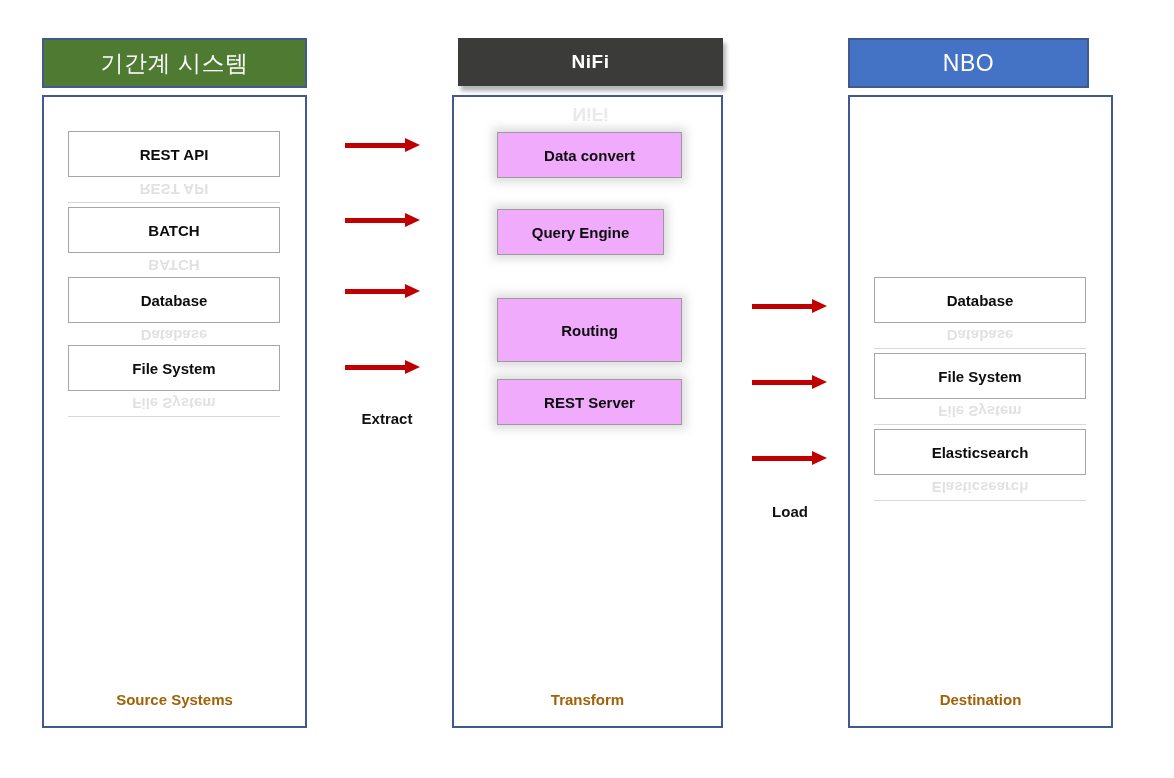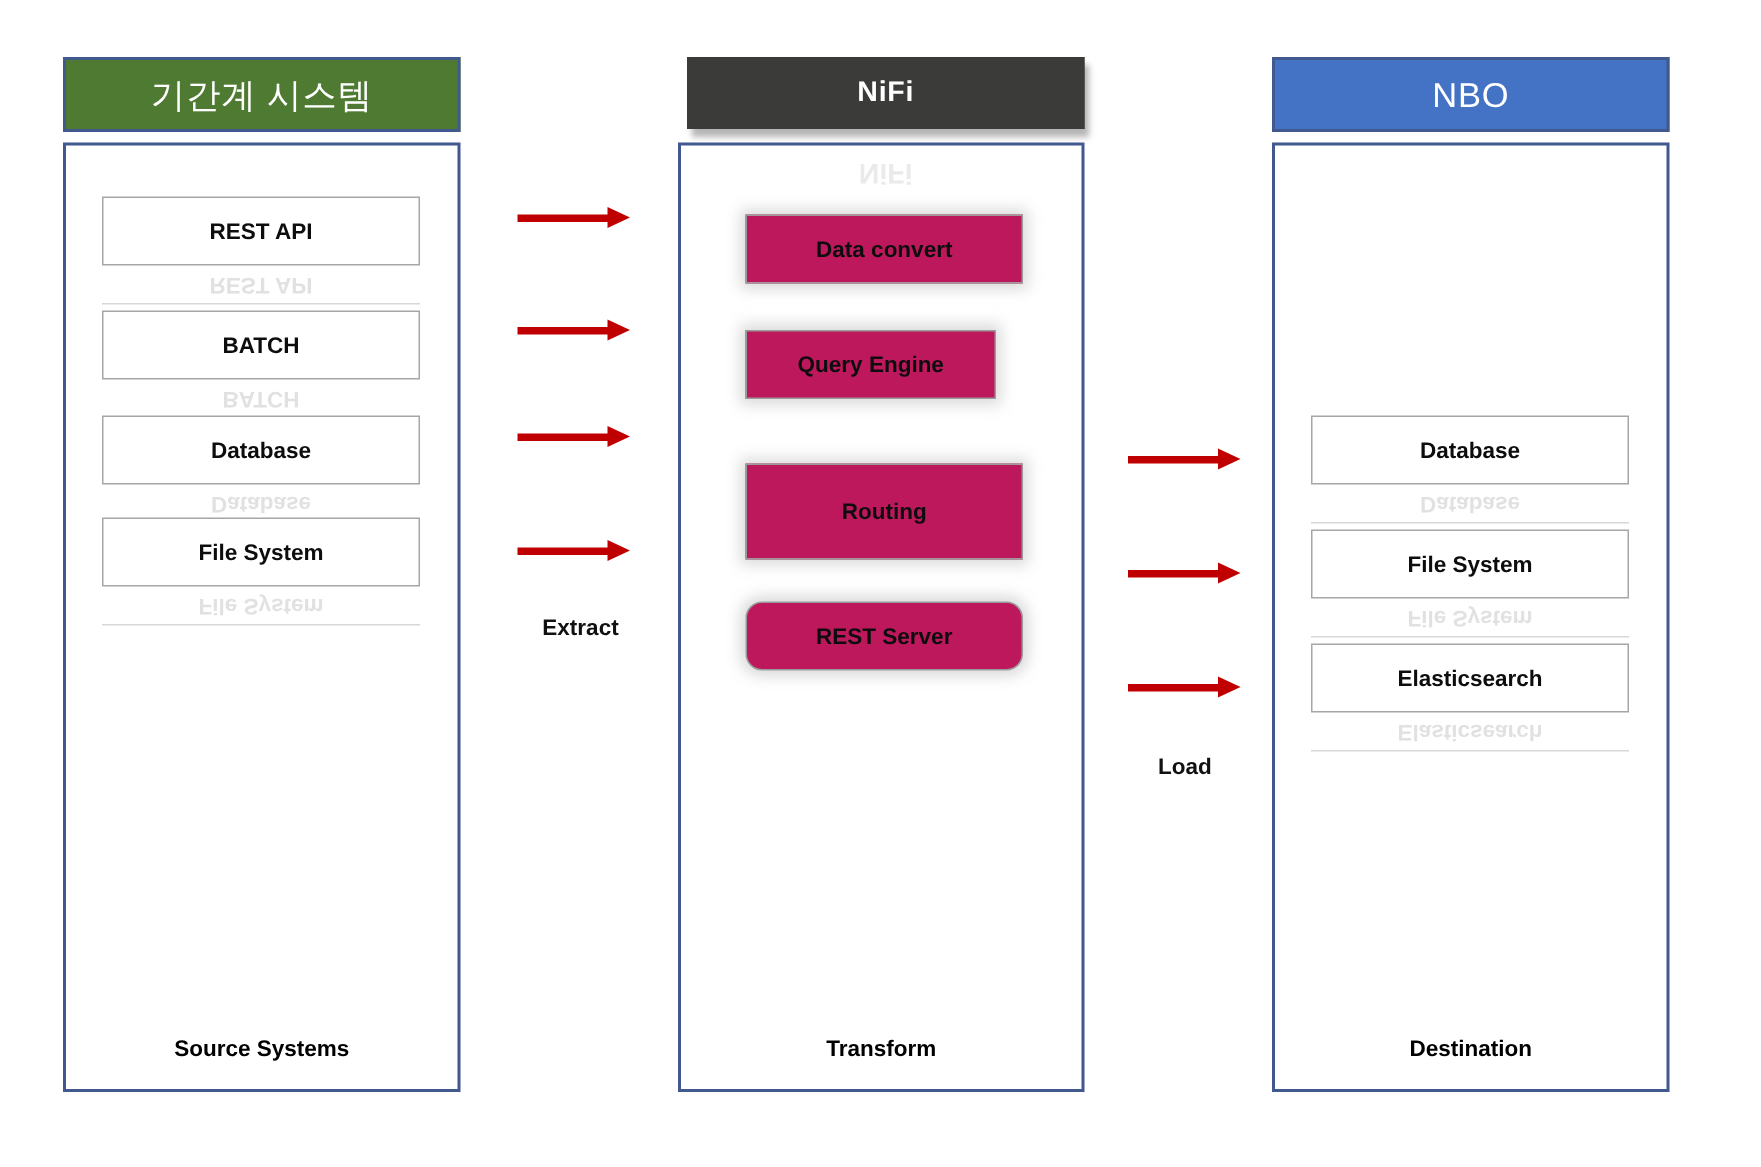--- a/index.html
+++ b/index.html
@@ -42,21 +42,21 @@
     box-sizing: border-box;
     border: 2px solid #41598f;
     background: #ffffff;
   }
 
   .col-footer-label {
     position: absolute;
     text-align: center;
     font-size: 15px;
     font-weight: bold;
-    color: #000000;
+    color: #a16207;
   }
 
   
   .header-ghost {
     position: absolute;
     text-align: center;
     font-weight: bold;
     color: rgba(130,130,130,0.17);
     font-size: 19px;
     transform: scaleY(-1);
@@ -72,24 +72,23 @@
     justify-content: center;
     font-size: 15px;
     font-weight: bold;
     color: #0d0d0d;
   }
   .item.white {
     background: #ffffff;
     border: 1px solid #a6a6a6;
   }
   .item.gray {
-    background: #be185d;
+    background: #f0abfc;
     border: 1px solid #9b9b9b;
     box-shadow: 0 0 9px 4px rgba(160,160,160,0.38);
-    margin-top: 11px;
   }
 
   
   .reflect {
     position: absolute;
     box-sizing: border-box;
     display: flex;
     align-items: center;
     justify-content: center;
     font-size: 15px;
@@ -203,42 +202,42 @@
 
 <div class="item gray" style="left:497px; top:132px; width:185px; height:46px;">
   <span>Data convert</span>
 </div>
 <div class="item gray" style="left:497px; top:209px; width:167px; height:46px;">
   <span>Query Engine</span>
 </div>
 <div class="item gray" style="left:497px; top:298px; width:185px; height:64px;">
   <span>Routing</span>
 </div>
-<div class="item gray" style="left:497px; top:390px; width:185px; height:46px;border-radius:11px;">
+<div class="item gray" style="left:497px; top:379px; width:185px; height:46px;">
   <span>REST Server</span>
 </div>
 
 <div class="col-footer-label" style="left:452px; top:691px; width:271px;text-align:center;">Transform</div>
 
 <div class="arrow" style="left:752px; top:303px; width:75px;">
   <div class="shaft" style="width:62px;"></div>
   <div class="head" style="left:60px;"></div>
 </div>
 <div class="arrow" style="left:752px; top:379px; width:75px;">
   <div class="shaft" style="width:62px;"></div>
   <div class="head" style="left:60px;"></div>
 </div>
 <div class="arrow" style="left:752px; top:455px; width:75px;">
   <div class="shaft" style="width:62px;"></div>
   <div class="head" style="left:60px;"></div>
 </div>
 
 <div class="flow-label" style="left:735px; top:503px; width:110px;">Load</div>
 
-<div class="col-header blue" style="left:848px; top:38px; width:265px; height:50px;">
+<div class="col-header blue" style="left:848px; top:38px; width:241px; height:50px;">
   <span>NBO</span>
 </div>
 
 <div class="col-body" style="left:848px; top:95px; width:265px; height:633px;"></div>
 
 <div class="header-ghost" style="left:848px; top:99px; width:265px; height:26px;"></div>
 
 <div class="item white" style="left:874px; top:277px; width:212px; height:46px;">
   <span>Database</span>
 </div>

